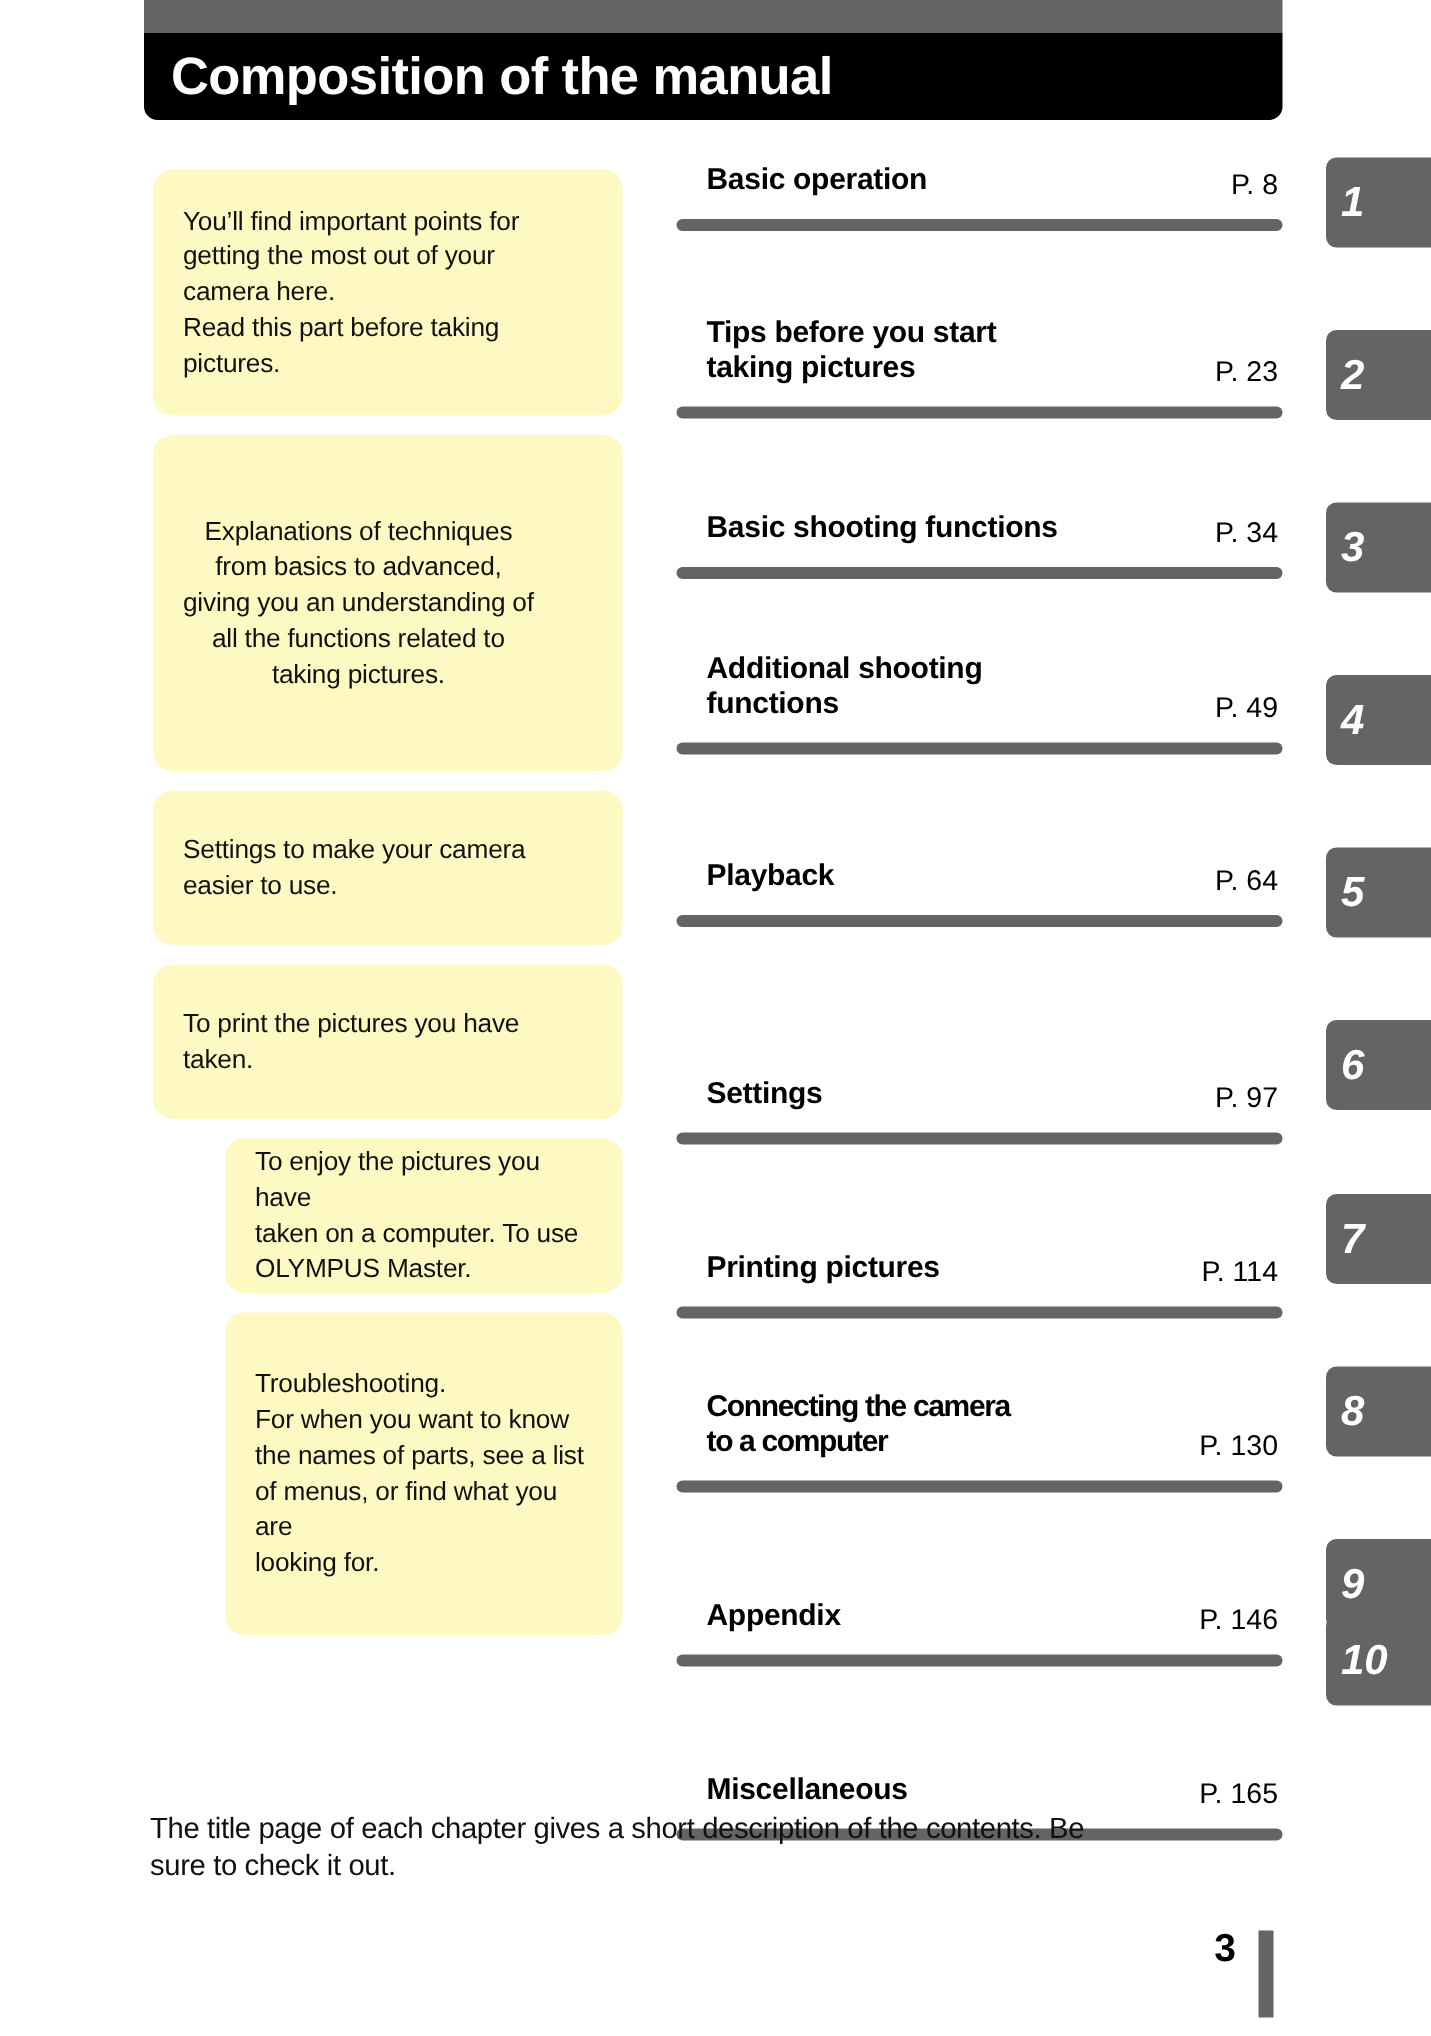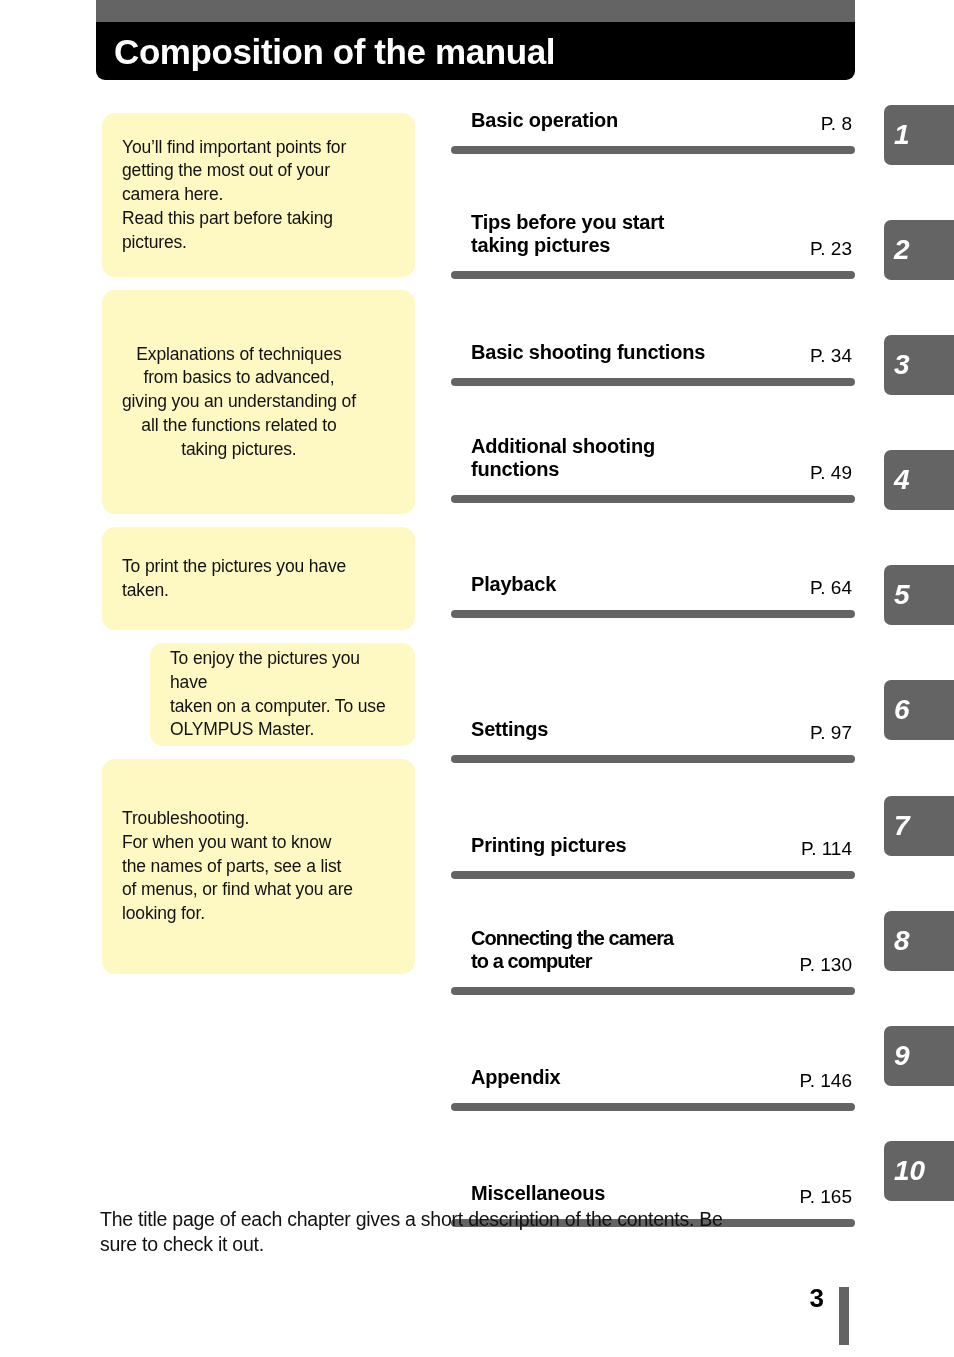--- a/index.html
+++ b/index.html
@@ -186,29 +186,33 @@
 pictures.</div>
   </div>
   <div class="desc-box" style="height:224px;text-align:center;">
     <div class="desc-text">Explanations of techniques
 from basics to advanced,
 giving you an understanding of
 all the functions related to
 taking pictures.</div>
   </div>
   <div class="desc-box" style="height:103px;">
+    <div class="desc-text">Settings to make your camera
+easier to use.</div>
+  </div>
+  <div class="desc-box" style="height:103px;">
     <div class="desc-text">To print the pictures you have
 taken.</div>
   </div>
   <div class="desc-box" style="height:103px;margin-left:48px;">
     <div class="desc-text">To enjoy the pictures you have
 taken on a computer. To use
 OLYMPUS Master.</div>
   </div>
-  <div class="desc-box" style="height:215px;">
+  <div class="desc-box" style="height:215px;margin-left:48px;">
     <div class="desc-text">Troubleshooting.
 For when you want to know
 the names of parts, see a list
 of menus, or find what you are
 looking for.</div>
   </div>
 </div>
 
 <div id="chapter-column">
 
@@ -299,18 +303,18 @@
 
 <div class="tab" style="top:105px;">1</div>
 <div class="tab" style="top:220px;">2</div>
 <div class="tab" style="top:335px;">3</div>
 <div class="tab" style="top:450px;">4</div>
 <div class="tab" style="top:565px;">5</div>
 <div class="tab" style="top:680px;">6</div>
 <div class="tab" style="top:796px;">7</div>
 <div class="tab" style="top:911px;">8</div>
 <div class="tab" style="top:1026px;">9</div>
-<div class="tab" style="top:1141px;">10</div>
+<div class="tab" style="top:1077px;">10</div>
 
 <div id="footer-caption">The title page of each chapter gives a short description of the contents. Be
 sure to check it out.</div>
 <div id="page-number">3</div>
 <div id="page-number-bar"></div>
 
 </body></html>

